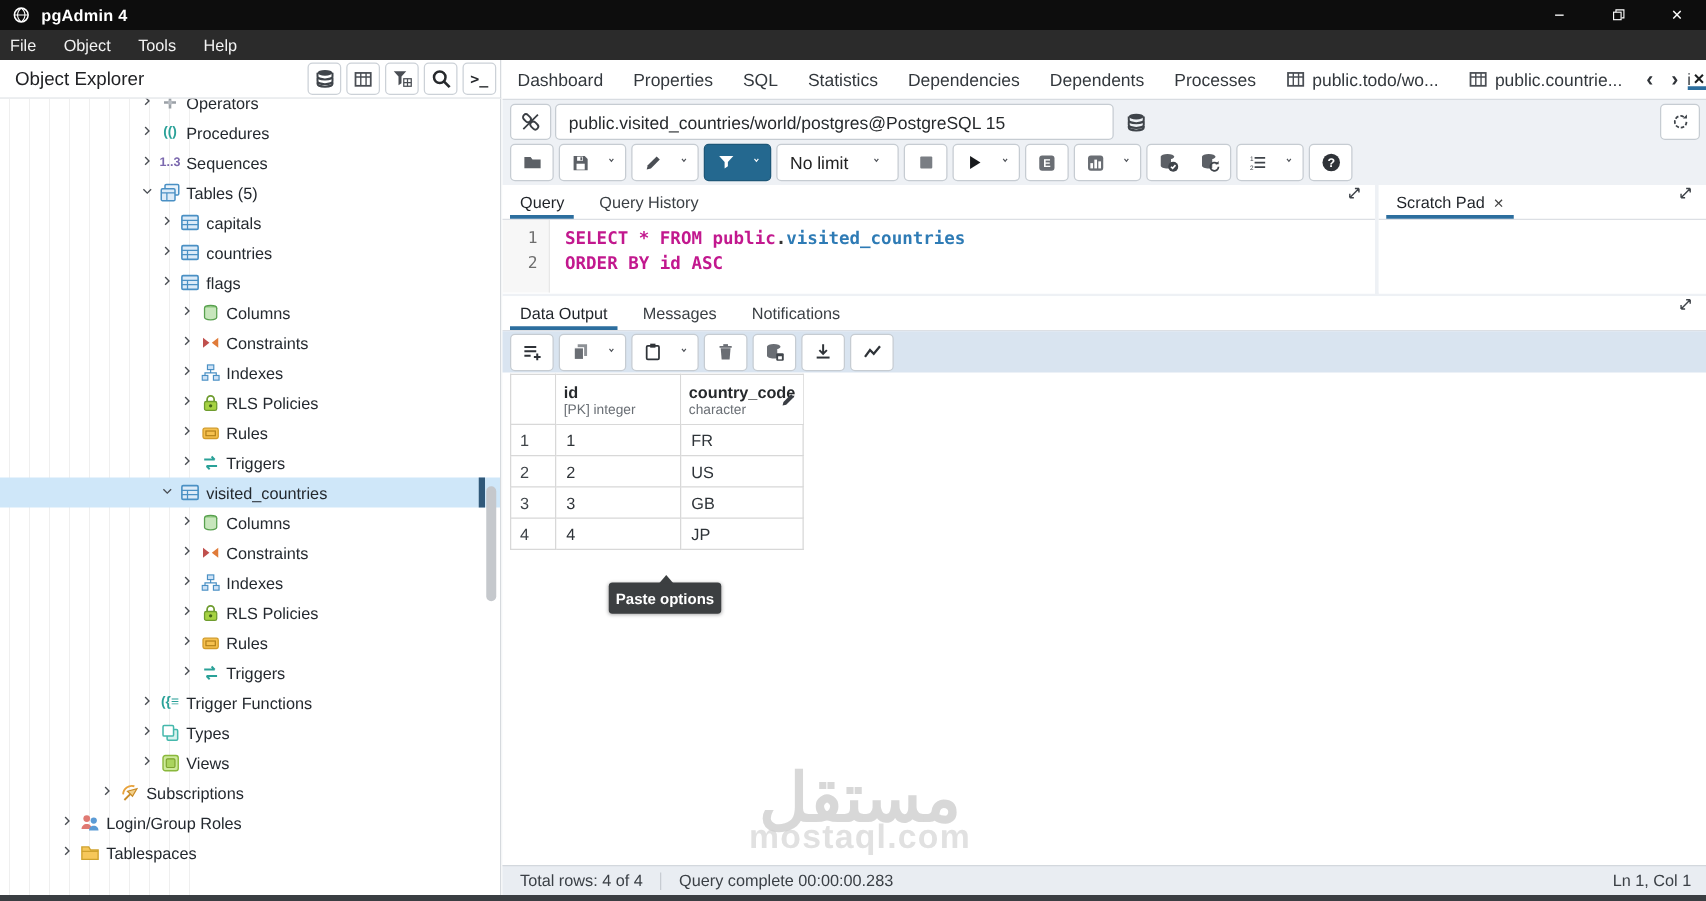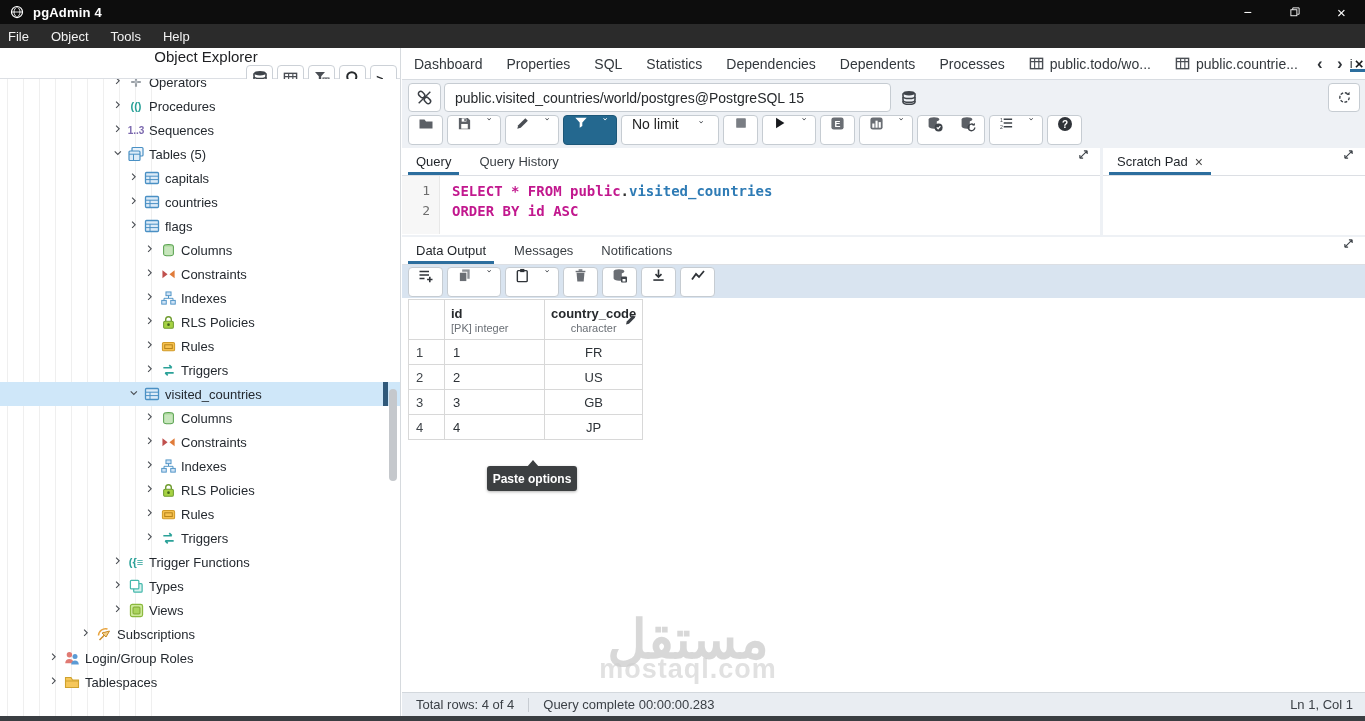--- a/index.html
+++ b/index.html
@@ -13,21 +13,21 @@
   .title-text { margin-left:9px; font-size:13px; font-weight:bold; letter-spacing:.2px; }
   .win-controls { margin-left:auto; display:flex; height:100%; }
   .win-btn { width:47px; height:100%; display:flex; align-items:center; justify-content:center; color:#fff; font-size:14px; cursor:default; }
 
   
   .menubar { position:absolute; left:0; top:24px; width:100%; height:24px; background:#2b2b2b; display:flex; align-items:center; color:#f2f2f2; font-size:13px; }
   .menu-item { padding:0 11px; height:100%; display:flex; align-items:center; }
   .menu-item:first-child { padding-left:8px; }
 
   
-  .explorer-header { position:absolute; left:0; top:48px; width:401px; height:31px; background:#fff; border-bottom:1px solid #dcdfe4; border-right:1px solid #d6dade; display:flex; align-items:center;flex-direction:column; }
+  .explorer-header { position:absolute; left:0; top:48px; width:401px; height:31px; background:#fff; border-bottom:1px solid #dcdfe4; border-right:1px solid #d6dade; display:flex; align-items:center; }
   .explorer-title { margin-left:12px; font-size:15px; color:#202124; }
   .explorer-tools { margin-left:auto; margin-right:3px; display:flex; gap:4px; }
   .tool-btn { width:27px; height:26px; border:1px solid #ccd1d7; border-radius:4px; background:#fff; display:flex; align-items:center; justify-content:center; }
 
   
   .sidebar { position:absolute; left:0; top:79px; width:401px; height:637px; background:#fff; border-right:1px solid #d6dade; overflow:hidden; }
   .indent-guides { position:absolute; left:0; top:0; width:152px; height:100%;
       background:repeating-linear-gradient(to right, transparent 0 7px, #efefef 7px 8px, transparent 8px 16px); }
   .tree { position:relative; margin-top:-9px; }
   .tree-row { height:24px; display:flex; align-items:center; font-size:13px; color:#24292f; position:relative; }
@@ -53,21 +53,21 @@
   .main-bg { position:absolute; left:402px; top:80px; right:0; bottom:5px; background:#eef1f5; }
 
   
   .conn-btn { position:absolute; left:6px; top:3px; width:33px; height:29px; background:#fff; border:1px solid #c6ccd2; border-radius:4px; display:flex; align-items:center; justify-content:center; }
   .conn-input { position:absolute; left:42px; top:3px; width:447px; height:29px; background:#fff; border:1px solid #c6ccd2; border-radius:4px; display:flex; align-items:center; padding-left:10px; font-size:14px; color:#26292c; }
   .conn-db { position:absolute; left:494px; top:6px; width:26px; height:24px; display:flex; align-items:center; justify-content:center; }
   .refresh-btn { position:absolute; right:5px; top:3px; width:32px; height:29px; background:#fff; border:1px solid #c6ccd2; border-radius:4px; display:flex; align-items:center; justify-content:center; }
 
   
   .qtoolbar { position:absolute; left:6px; top:35px; height:30px; display:flex; align-items:center; gap:4px; }
-  .btn-group { display:flex; align-items:flex-start; border:1px solid #c6ccd2; border-radius:4px; background:#fff; height:30px; overflow:hidden; }
+  .btn-group { display:flex; align-items:center; border:1px solid #c6ccd2; border-radius:4px; background:#fff; height:30px; overflow:hidden; }
   .tb-btn { width:33px; display:flex; align-items:center; justify-content:center; }
   .tb-chev { width:19px; display:flex; align-items:center; justify-content:center; }
   .btn-group.accent { background:#24688f; border-color:#1d5778; }
   .nolimit { width:96px; display:flex; align-items:center; justify-content:space-between; padding:0 10px; font-size:14px; color:#222; }
 
   
   .query-panel { position:absolute; left:0; top:68px; width:698px; height:87px; background:#fff; }
   .scratch-panel { position:absolute; left:701px; top:68px; right:0; height:87px; background:#fff; }
   .ptabs { height:28px; border-bottom:1px solid #dcdfe4; display:flex; align-items:flex-start; font-size:13px; color:#3a3f44; background:#fff; }
   .ptab { padding:0 14px; height:100%; display:flex; align-items:center; gap:7px; position:relative; white-space:nowrap; }
@@ -86,21 +86,21 @@
   .output-panel { position:absolute; left:0; top:157px; right:0; bottom:24px; background:#fff; }
   .op-toolbar { height:33px; background:#d9e4f0; display:flex; align-items:center; gap:4px; padding-left:6px; }
   .grid { position:absolute; left:6px; top:62px; border-collapse:collapse; font-size:13px; color:#2e3338; background:#fff; }
   .grid th, .grid td { border:1px solid #d8d8d8; }
   .grid th { height:40px; text-align:left; vertical-align:middle; padding:2px 6px; font-weight:normal; background:#fff; }
   .grid .cname { font-weight:bold; font-size:13px; color:#26292c; display:block; }
   .grid .ctype { font-size:11px; color:#6a6f75; display:block; margin-top:1px; }
   .grid td { height:25px; padding:0 8px; }
   .grid .rownum { width:36px; color:#3f4449; padding-left:7px; }
   .grid .c-id { width:100px; text-align:left; padding-right:12px; }
-  .grid .c-cc { width:91px;text-align:center; }
+  .grid .c-cc { width:91px; }
   .hdr-cell { position:relative; }
   .hdr-pencil { position:absolute; right:5px; top:50%; transform:translateY(-50%); }
 
   
   .tooltip { position:absolute; left:85px; top:229px; width:90px; height:25px; background:#3c3f41; color:#fff; font-size:12px; font-weight:bold; border-radius:3px; display:flex; align-items:center; justify-content:center; z-index:20; box-shadow:0 1px 3px rgba(0,0,0,.3); }
   .tooltip::before { content:""; position:absolute; left:40px; top:-6px; border:6px solid transparent; border-top:none; border-bottom:7px solid #3c3f41; }
 
   
   .statusbar { position:absolute; left:0; right:0; bottom:0; height:24px; background:#e9edf2; border-top:1px solid #d3d8dd; display:flex; align-items:center; font-size:13px; color:#3b4046; }
   .sb-item { padding:0 14px; }

